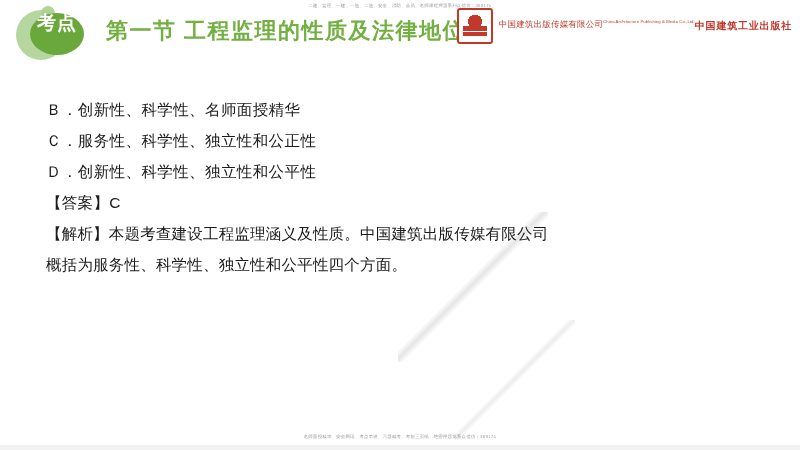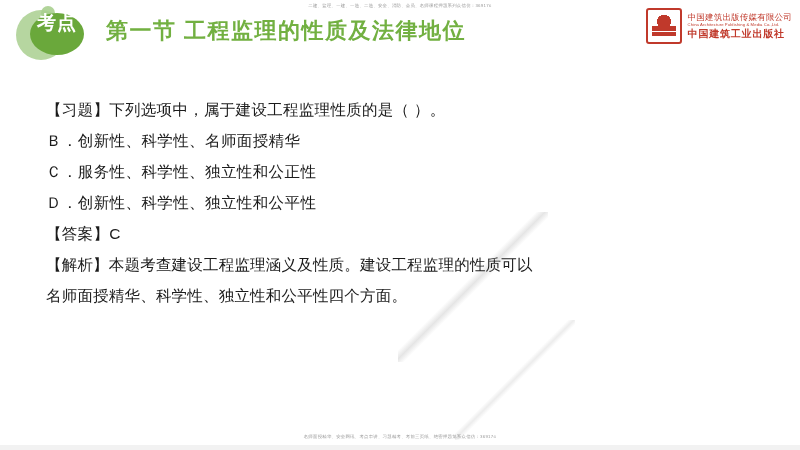--- a/index.html
+++ b/index.html
@@ -124,21 +124,21 @@
     top: 4px;
     right: 4px;
     bottom: 4px;
     background:
       radial-gradient(circle at 50% 32%, #c0392b 0 34%, transparent 35%),
       linear-gradient(to bottom, transparent 0 52%, #c0392b 52% 70%, transparent 70%),
       linear-gradient(to bottom, transparent 0 76%, #c0392b 76% 92%, transparent 92%);
   }
   .logo-text {
     display: flex;
-    flex-direction: column;
+    flex-direction: row;
     justify-content: center;
     line-height: 1.15;
   }
   .logo-cn {
     font-size: 8.5px;
     color: #c0392b;
     white-space: nowrap;
     letter-spacing: .2px;
   }
   .logo-en {
@@ -257,30 +257,29 @@
 
   </div>
 
   <div class="body-area">
 
     <div class="streak"></div>
     <div class="streak2"></div>
 
     <div class="content">
 
-      <div class="line">【习题】下列选项中，属于建设工程监理性质的是（    ）。</div>
 
       <div class="line opt">Ｂ．创新性、科学性、名师面授精华</div>
       <div class="line opt">Ｃ．服务性、科学性、独立性和公正性</div>
       <div class="line opt">Ｄ．创新性、科学性、独立性和公平性</div>
 
       <div class="line">【答案】C</div>
 
-      <div class="line explain">【解析】本题考查建设工程监理涵义及性质。建设工程监理的性质可以</div>
-      <div class="line explain">名师面授精华、科学性、独立性和公平性四个方面。</div>
+      <div class="line explain">【解析】本题考查建设工程监理涵义及性质。中国建筑出版传媒有限公司</div>
+      <div class="line explain">概括为服务性、科学性、独立性和公平性四个方面。</div>
 
     </div>
   </div>
 
   <div class="bottom-watermark">名师面授精华、安全网讯、考点串讲、习题精考、考前三页纸、绝密押题第系众信仿：36917б</div>
   <div class="bottom-edge"></div>
 
 </div>
 
 </body></html>

